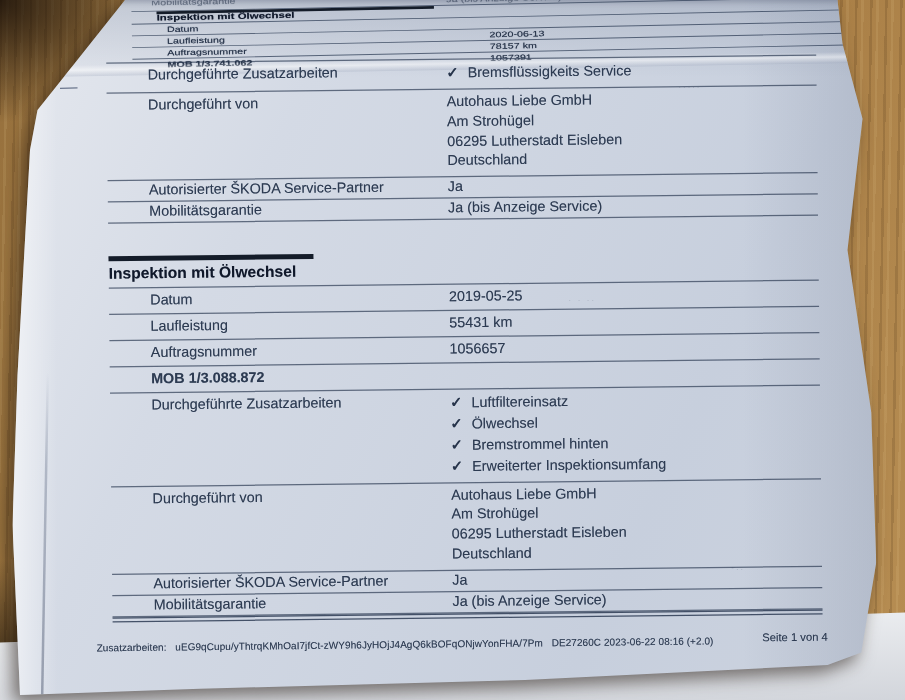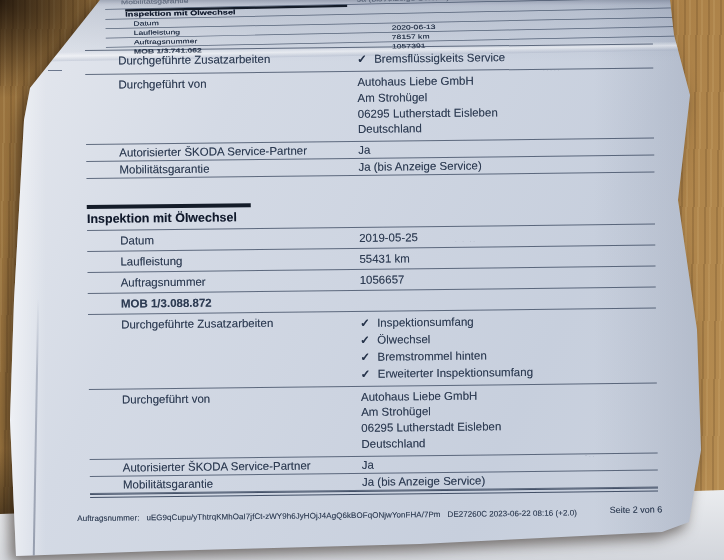--- a/index.html
+++ b/index.html
@@ -155,21 +155,21 @@
           <span class="lab">Auftragsnummer</span>
           <span class="val">1056657</span>
         </div>
         <div class="row">
           <span class="lab boldlab">MOB 1/3.088.872</span>
           <span class="val"></span>
         </div>
         <div class="row">
           <span class="lab">Durchgeführte Zusatzarbeiten</span>
           <span class="val">
-            <div class="vline"><span class="check">✓</span><span>Inspektionsumfang</span></div>
+            <div class="vline"><span class="check">✓</span><span>Luftfiltereinsatz</span></div>
             <div class="vline"><span class="check">✓</span><span>Ölwechsel</span></div>
             <div class="vline"><span class="check">✓</span><span>Bremstrommel hinten</span></div>
             <div class="vline"><span class="check">✓</span><span>Erweiterter Inspektionsumfang</span></div>
           </span>
         </div>
         <div class="row">
           <span class="lab">Durchgeführt von</span>
           <span class="val">
             <div class="aline">Autohaus Liebe GmbH</div>
             <div class="aline">Am Strohügel</div>
@@ -182,23 +182,23 @@
           <span class="val">Ja</span>
         </div>
         <div class="row thin bend">
           <span class="lab">Mobilitätsgarantie</span>
           <span class="val">Ja (bis Anzeige Service)</span>
         </div>
         <div class="dbl"></div>
 
         <div class="pfooter">
           <span class="sec-code">
-            <span>Auftragsnummer:</span><span class="gap"></span><span>uEG9qCupu/yThtrqKMhOaI7jfCt-zWY9h6JyHOjJ4AgQ6kBOFqONjwYonFHA/7Pm</span><span class="gap"></span><span>DE27260C  2023-06-22 08:16 (+2.0)</span>
-          </span>
-          <span class="page-num">Seite 2 von 6</span>
+            <span>Zusatzarbeiten:</span><span class="gap"></span><span>uEG9qCupu/yThtrqKMhOaI7jfCt-zWY9h6JyHOjJ4AgQ6kBOFqONjwYonFHA/7Pm</span><span class="gap"></span><span>DE27260C  2023-06-22 08:16 (+2.0)</span>
+          </span>
+          <span class="page-num">Seite 1 von 4</span>
         </div>
       </div>
 
       <div class="crease-v"></div>
       <div class="artifact" style="left:543px;top:66px;">.....</div>
       <div class="artifact" style="left:455px;top:237px;">.&nbsp;.&nbsp;..</div>
       <div class="artifact" style="left:585px;top:452px;">-..</div>
     </div>
   </div>
 </div>

